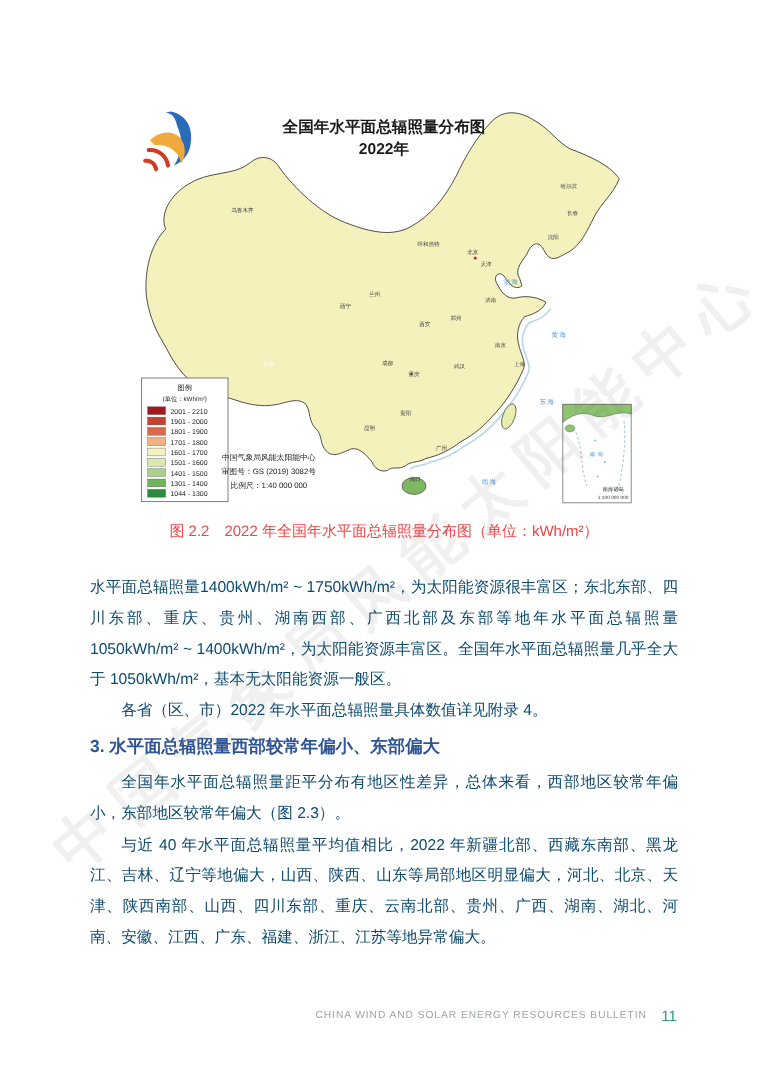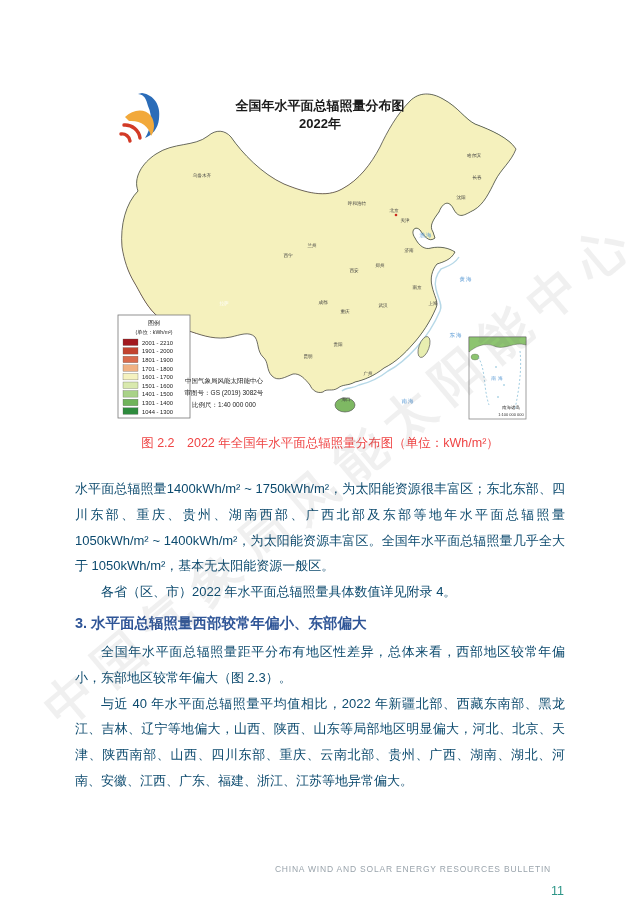--- a/index.html
+++ b/index.html
@@ -34,26 +34,26 @@
     margin: 0; font-size: 13px; line-height: 25.8px;
     text-align: justify; color: #0c4a6e;
   }
   .content p.indent { text-indent: 2em; }
   .content h3 {
     margin: 7px 0 5px 0; font-size: 14.5px; line-height: 22px;
     color: #2f5597; font-weight: bold;
   }
   .footer {
     position: absolute; top: 840px; right: 76px; z-index: 2;
-    display: flex; align-items: center; 
+    display: flex; align-items: flex-start; gap: 12px;
   }
   .footer .footer-text {
     font-size: 8.5px; letter-spacing: 0.8px; color: #9aa4ac;
   }
-  .footer .page-num { font-size: 12.5px; color: #2e9688; margin-top: 44px; }
+  .footer .page-num { font-size: 12.5px; color: #2e9688; }
   text { font-family: "Liberation Sans", "DejaVu Sans", sans-serif; }
 </style>
 </head>
 <body>
 
 <div class="page">
 
   <div class="watermark">中国气象局风能太阳能中心</div>
 
   <div class="map-figure">

